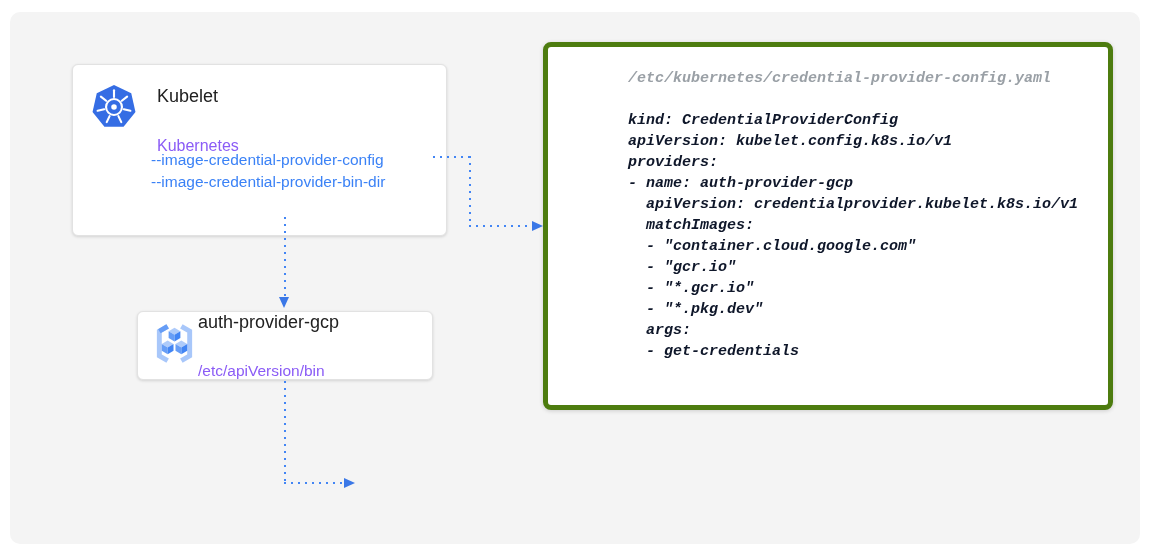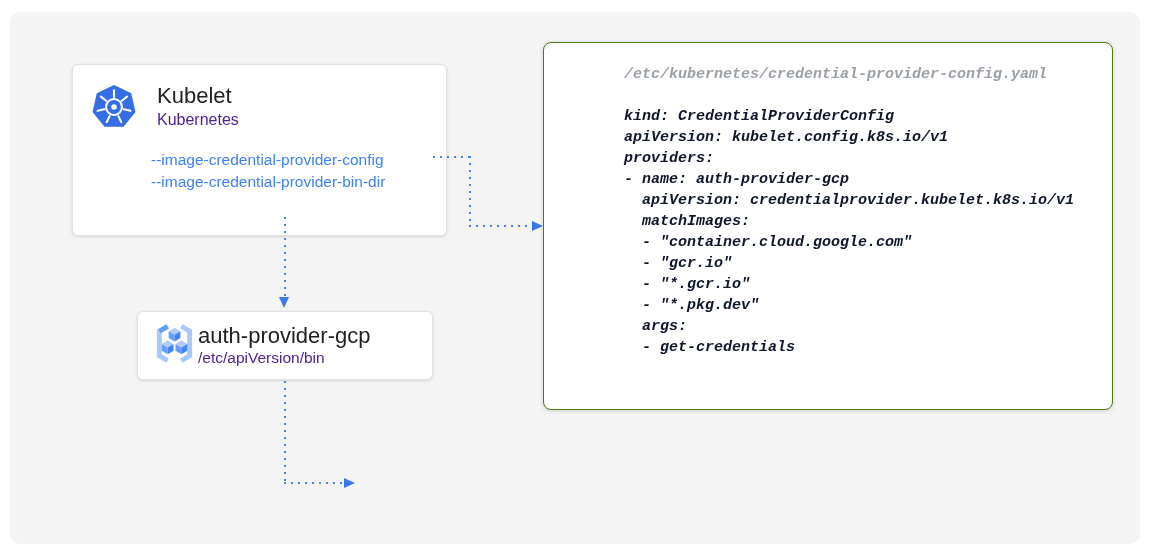--- a/index.html
+++ b/index.html
@@ -18,36 +18,36 @@
   .card {
     position: absolute; background: #ffffff;
     border: 1px solid #e2e2e2; border-radius: 6px;
     box-shadow: 0 1px 3px rgba(0,0,0,0.14);
   }
 
   
   .card-kubelet { left: 72px; top: 64px; width: 375px; height: 172px; }
   .card-kubelet .head { position: absolute; left: 18px; top: 19px; display: flex; gap: 20px; align-items: flex-start; }
   .icon-box { flex: 0 0 auto; display: block; }
-  .node-title { font-size: 22px; line-height: 24px; color: #212121; }
-  .node-subtitle { font-size: 16px; line-height: 23px; color: #4c1d95; }
+  .node-title { font-size: 18px; line-height: 24px; color: #212121; }
+  .node-subtitle { font-size: 16px; line-height: 23px; color: #8b5cf6; margin-top: 26px; }
   .flags { position: absolute; left: 78px; top: 84px; }
   .flag { font-size: 15.5px; line-height: 22px; color: #3b82f6; white-space: pre; }
 
   
   .card-auth { left: 137px; top: 311px; width: 296px; height: 69px; }
   .card-gcr  { left: 355px; top: 448px; width: 153px; height: 69px; }
   .node-row { display: flex; align-items: center; padding-left: 13px; height: 100%; }
   .node-row .node-title { line-height: 23px; }
   .node-row .node-subtitle { font-size: 15.5px; line-height: 21px; }
 
   
   .code-panel {
     position: absolute; left: 543px; top: 42px; width: 570px; height: 368px;
-    background: #ffffff; border: 1px solid #4d7c0f; border-radius: 8px;
+    background: #ffffff; border: 5px solid #4d7c0f; border-radius: 8px;
     box-shadow: 0 1px 4px rgba(0,0,0,0.16);
     padding: 21px 20px 0 80px;
     font-family: "Liberation Mono", "DejaVu Sans Mono", monospace;
     font-weight: bold; font-style: italic; font-size: 15px;
   }
   .code-filename { color: #9aa0a6; line-height: 21px; white-space: pre; }
   .code-lines { margin-top: 21px; }
   .code-line { color: #0f172a; line-height: 21px; white-space: pre; }
 
   

